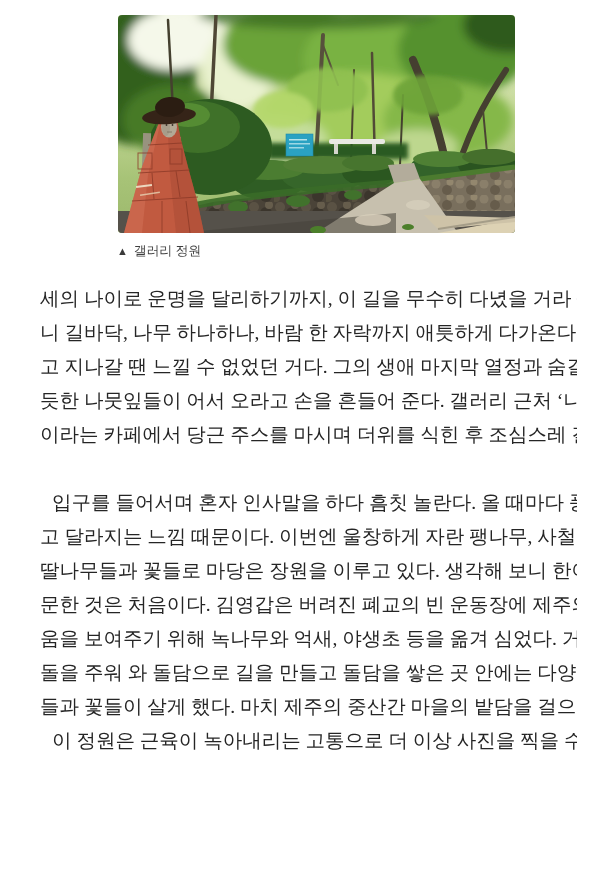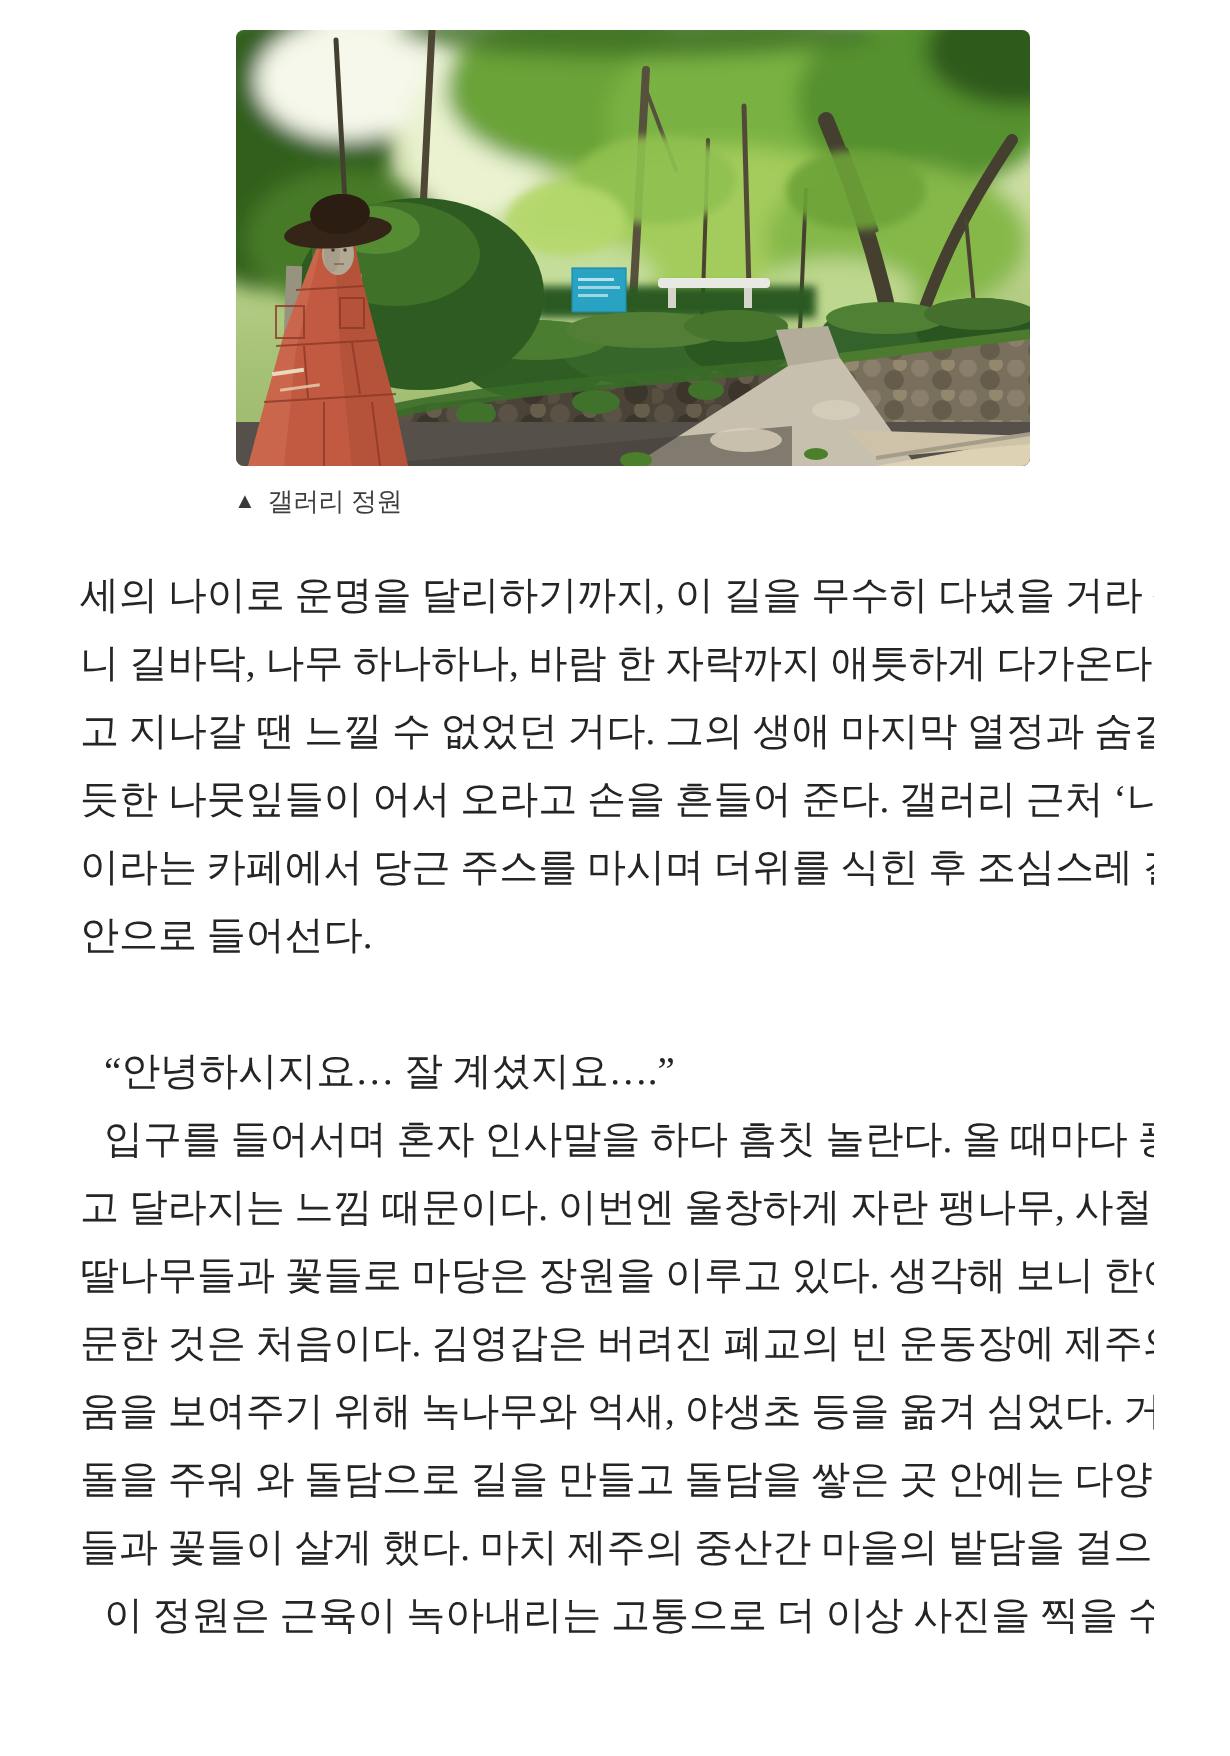--- a/index.html
+++ b/index.html
@@ -202,23 +202,21 @@
       <span>갤러리 정원</span>
     </figcaption>
   </figure>
 
   <div class="bodytext">
     <p class="ln">세의 나이로 운명을 달리하기까지, 이 길을 무수히 다녔을 거라 생각하</p>
     <p class="ln">니 길바닥, 나무 하나하나, 바람 한 자락까지 애틋하게 다가온다. 차를 타</p>
     <p class="ln">고 지나갈 땐 느낄 수 없었던 거다. 그의 생애 마지막 열정과 숨결을 아는</p>
     <p class="ln">듯한 나뭇잎들이 어서 오라고 손을 흔들어 준다. 갤러리 근처 ‘나의 왼손’</p>
     <p class="ln">이라는 카페에서 당근 주스를 마시며 더위를 식힌 후 조심스레 갤러리 문</p>
-    <p class="ln short">안으로 들어선다.</p>
     <div class="spacer"></div>
-    <p class="ln short indent">“안녕하시지요… 잘 계셨지요….”</p>
     <p class="ln indent">입구를 들어서며 혼자 인사말을 하다 흠칫 놀란다. 올 때마다 풍성해지</p>
     <p class="ln">고 달라지는 느낌 때문이다. 이번엔 울창하게 자란 팽나무, 사철나무, 산</p>
     <p class="ln">딸나무들과 꽃들로 마당은 장원을 이루고 있다. 생각해 보니 한여름에 방</p>
     <p class="ln">문한 것은 처음이다. 김영갑은 버려진 폐교의 빈 운동장에 제주의 아름다</p>
     <p class="ln">움을 보여주기 위해 녹나무와 억새, 야생초 등을 옮겨 심었다. 거기에다</p>
     <p class="ln">돌을 주워 와 돌담으로 길을 만들고 돌담을 쌓은 곳 안에는 다양한 나무</p>
     <p class="ln">들과 꽃들이 살게 했다. 마치 제주의 중산간 마을의 밭담을 걸으며 산야</p>
     <p class="ln indent">이 정원은 근육이 녹아내리는 고통으로 더 이상 사진을 찍을 수 없었던</p>
   </div>
 

